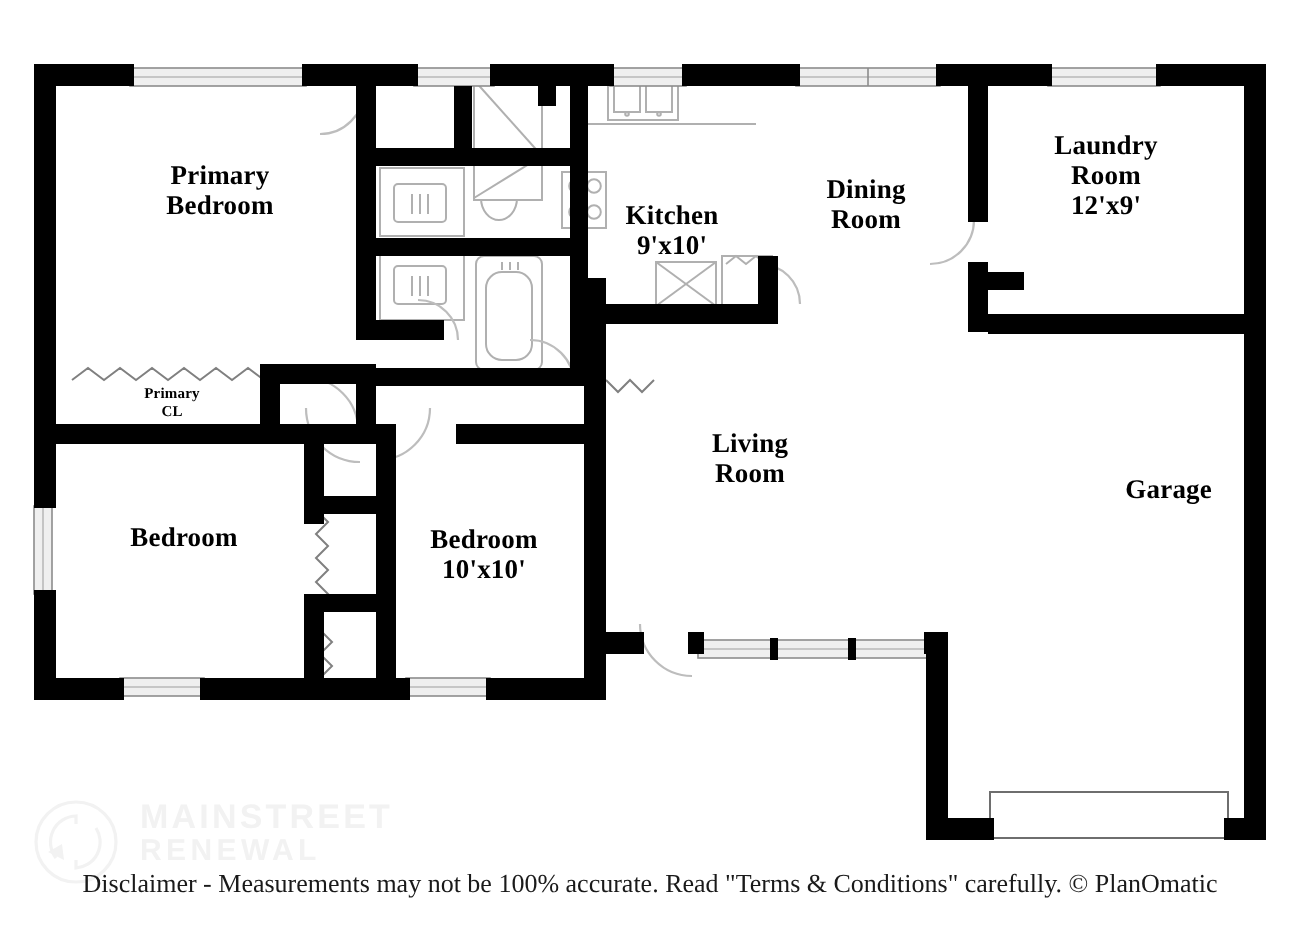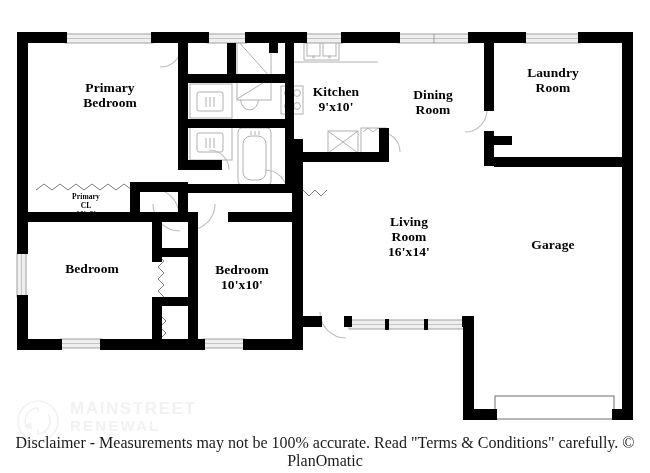--- a/index.html
+++ b/index.html
@@ -35,21 +35,21 @@
   .room-label .ln { display: block; }
   .rl-big   { font-size: 13.5px; }
   .rl-small { font-size: 7.5px; line-height: 1.18; }
   #disclaimer {
     position: absolute;
     left: 0;
     top: 434px;
     width: 650px;
     text-align: center;
     font-family: "Liberation Serif", serif;
-    font-size: 16px;
+    font-size: 13px;
     color: #1a1a1a;
   }
   #watermark {
     position: absolute;
     left: 14px;
     top: 398px;
     width: 240px;
     height: 46px;
     pointer-events: none;
   }
@@ -308,43 +308,43 @@
     <span class="ln">Primary</span>
     <span class="ln">Bedroom</span>
   </div>
 
   <div class="room-label rl-small" style="left:46px; top:193px; width:80px;">
     <span class="ln">Primary</span>
     <span class="ln">CL</span>
     <span class="ln">10'x3'</span>
   </div>
 
-  <div class="room-label rl-big" style="left:291px; top:84px; width:90px;">
+  <div class="room-label rl-big" style="left:291px; top:100px; width:90px;">
     <span class="ln">Kitchen</span>
     <span class="ln">9'x10'</span>
   </div>
 
   <div class="room-label rl-big" style="left:390px; top:87px; width:86px;">
     <span class="ln">Dining</span>
     <span class="ln">Room</span>
   </div>
 
   <div class="room-label rl-big" style="left:500px; top:65px; width:106px;">
     <span class="ln">Laundry</span>
     <span class="ln">Room</span>
-  </div>
-
-  <div class="room-label rl-big" style="left:500px; top:237px; width:106px;">
+    <span class="ln">12'x9'</span>
+  </div>
+
+  <div class="room-label rl-big" style="left:500px; top:237px; width:106px;text-align:right;">
     <span class="ln">Garage</span>
   </div>
 
-  <div class="room-label rl-big" style="left:361px; top:214px; width:96px;">
+  <div class="room-label rl-big" style="left:327px; top:214px; width:96px;">
     <span class="ln">Living</span>
     <span class="ln">Room</span>
-    <span class="ln">16'x14'</span>
   </div>
 
   <div class="room-label rl-big" style="left:39px; top:261px; width:106px;">
     <span class="ln">Bedroom</span>
   </div>
 
   <div class="room-label rl-big" style="left:189px; top:262px; width:106px;">
     <span class="ln">Bedroom</span>
     <span class="ln">10'x10'</span>
   </div>

